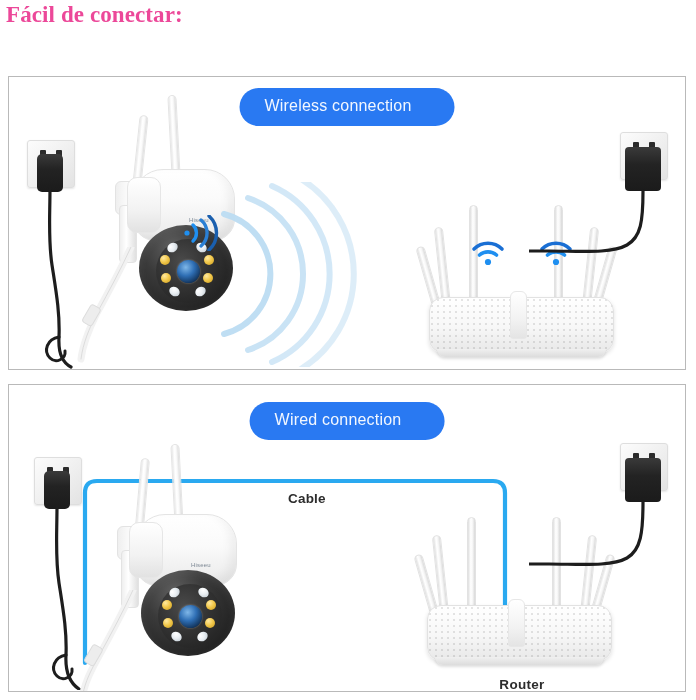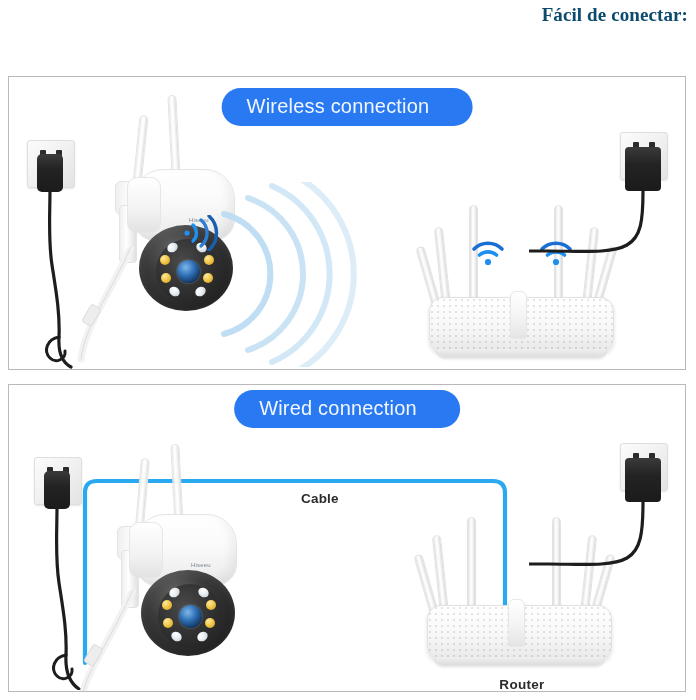--- a/index.html
+++ b/index.html
@@ -21,26 +21,25 @@
     box-sizing: border-box;
   }
 
   
   .intro {
     padding: 3px 8px 0 6px;
   }
   .intro-title {
     font-family: "Liberation Serif", serif;
     font-weight: bold;
-    font-size: 19px;
+    font-size: 23px;
     line-height: 24px;
     margin: 0 0 4px 0;
-    color: #0c4a6e;
+    color: #ec4899;
     letter-spacing: 0.1px;
-    text-align: right;
   }
   .intro-text {
     font-family: "Liberation Sans", sans-serif;
     font-size: 12.6px;
     line-height: 17.5px;
     margin: 0;
     color: #3b3b3b;
     max-width: 678px;
   }
 
@@ -63,29 +62,29 @@
   }
 
   
   .badge {
     position: absolute;
     left: 50%;
     transform: translateX(-50%);
     background: #2979f2;
     color: #f2f7ff;
     border-radius: 999px;
-    font-size: 20px;
+    font-size: 16px;
     line-height: 20px;
     padding: 8px 43px 10px 25px;
     white-space: nowrap;
     font-family: "Liberation Sans", sans-serif;
     letter-spacing: 0.2px;
   }
   #badge-wireless { top: 11px; }
-  #badge-wired    { top: 5px; }
+  #badge-wired    { top: 17px; }
 
   
   .outlet {
     position: absolute;
     width: 46px;
     height: 46px;
     background: linear-gradient(135deg,#fcfcfc 0%,#efefef 55%,#e3e3e3 100%);
     border: 1px solid #dedede;
     border-radius: 3px;
     box-shadow: 0 1px 2px rgba(0,0,0,0.10);
@@ -375,21 +374,21 @@
 
   <div class="panel" id="panel-wired">
     <div class="scene">
 
       <div class="badge" id="badge-wired">Wired connection</div>
 
       <svg class="abs-svg" style="left:60px; top:78px;" width="460" height="220">
         <path d="M16 200 L16 30 Q16 18 28 18 L424 18 Q436 18 436 30 L436 196" stroke="#2aa9f0" stroke-width="4.2" fill="none" stroke-linecap="round" stroke-linejoin="round"></path>
       </svg>
 
-      <div class="cable-label" style="left:292px; top:106px;">Cable</div>
+      <div class="cable-label" style="left:279px; top:106px;">Cable</div>
 
       <div class="outlet" style="left:25px; top:72px;">
         <span class="socket-holes">
           <i class="l"></i>
             <i class="r"></i>
         </span>
       </div>
       <div class="adapter small" style="left:35px; top:86px;"></div>
 
       <svg class="abs-svg" style="left:18px; top:120px;" width="120" height="185">

